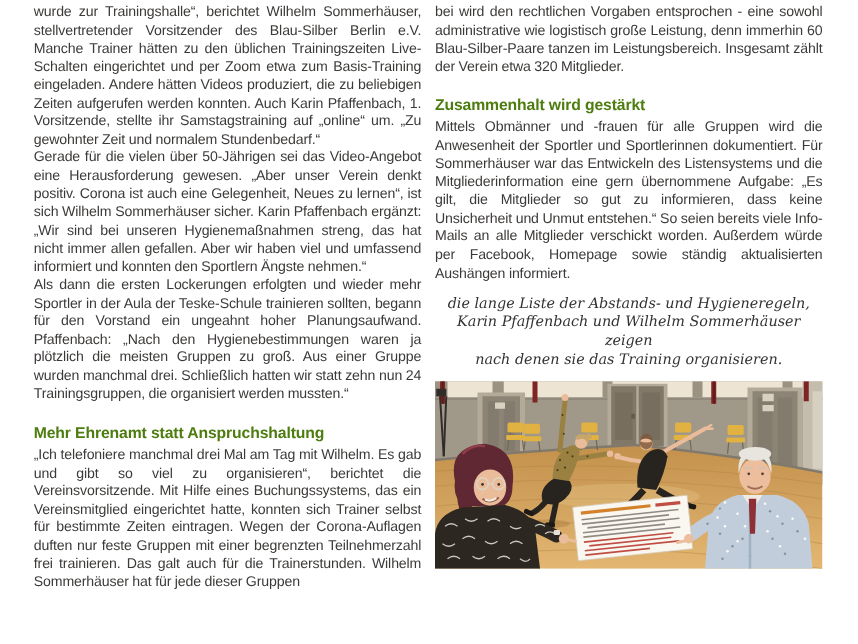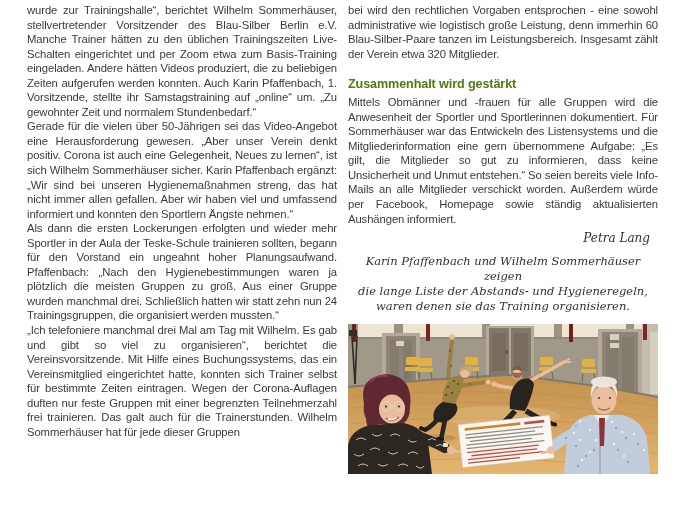--- a/index.html
+++ b/index.html
@@ -32,32 +32,32 @@
 </head>
 <body>
 
 <div class="page" style="color: rgb(60, 58, 56); background: rgb(255, 255, 255);">
   <div class="cols">
 
     <div class="col">
       <p class="body">wurde zur Trainingshalle“, berichtet Wilhelm Sommerhäuser, stellvertretender Vorsitzender des Blau-Silber Berlin e.V. Manche Trainer hätten zu den üblichen Trainingszeiten Live-Schalten eingerichtet und per Zoom etwa zum Basis-Training eingeladen. Andere hätten Videos produziert, die zu beliebigen Zeiten aufgerufen werden konnten. Auch Karin Pfaffenbach, 1. Vorsitzende, stellte ihr Samstagstraining auf „online“ um. „Zu gewohnter Zeit und normalem Stundenbedarf.“</p>
       <p class="body">Gerade für die vielen über 50-Jährigen sei das Video-Angebot eine Herausforderung gewesen. „Aber unser Verein denkt positiv. Corona ist auch eine Gelegenheit, Neues zu lernen“, ist sich Wilhelm Sommerhäuser sicher. Karin Pfaffenbach ergänzt: „Wir sind bei unseren Hygienemaßnahmen streng, das hat nicht immer allen gefallen. Aber wir haben viel und umfassend informiert und konnten den Sportlern Ängste nehmen.“</p>
       <p class="body">Als dann die ersten Lockerungen erfolgten und wieder mehr Sportler in der Aula der Teske-Schule trainieren sollten, begann für den Vorstand ein ungeahnt hoher Planungsaufwand. Pfaffenbach: „Nach den Hygienebestimmungen waren ja plötzlich die meisten Gruppen zu groß. Aus einer Gruppe wurden manchmal drei. Schließlich hatten wir statt zehn nun 24 Trainingsgruppen, die organisiert werden mussten.“</p>
+      <h2 class="subhead">Mehr Ehrenamt statt Anspruchshaltung</h2>
       <p class="body">„Ich telefoniere manchmal drei Mal am Tag mit Wilhelm. Es gab und gibt so viel zu organisieren“, berichtet die Vereinsvorsitzende. Mit Hilfe eines Buchungssystems, das ein Vereinsmitglied eingerichtet hatte, konnten sich Trainer selbst für bestimmte Zeiten eintragen. Wegen der Corona-Auflagen duften nur feste Gruppen mit einer begrenzten Teilnehmerzahl frei trainieren. Das galt auch für die Trainerstunden. Wilhelm Sommerhäuser hat für jede dieser Gruppen</p>
     </div>
 
     <div class="col">
       <p class="body">bei wird den rechtlichen Vorgaben entsprochen - eine sowohl administrative wie logistisch große Leistung, denn immerhin 60 Blau-Silber-Paare tanzen im Leistungsbereich. Insgesamt zählt der Verein etwa 320 Mitglieder.</p>
       <h2 class="subhead">Zusammenhalt wird gestärkt</h2>
       <p class="body">Mittels Obmänner und -frauen für alle Gruppen wird die Anwesenheit der Sportler und Sportlerinnen dokumentiert. Für Sommerhäuser war das Entwickeln des Listensystems und die Mitgliederinformation eine gern übernommene Aufgabe: „Es gilt, die Mitglieder so gut zu informieren, dass keine Unsicherheit und Unmut entstehen.“ So seien bereits viele Info-Mails an alle Mitglieder verschickt worden. Außerdem würde per Facebook, Homepage sowie ständig aktualisierten Aushängen informiert.</p>
-      <div class="byline">Petra Lang</div>
       <div class="caption">
+        <div>die lange Liste der Abstands- und Hygieneregeln,</div>
         <div>Karin Pfaffenbach und Wilhelm Sommerhäuser zeigen</div>
-        <div>die lange Liste der Abstands- und Hygieneregeln,</div>
-        <div>waren denen sie das Training organisieren.</div>
+        <div>nach denen sie das Training organisieren.</div>
       </div>
 
       <div class="photo">
         <svg viewBox="0 0 310 150" width="310" height="150" xmlns="http://www.w3.org/2000/svg">
           <defs>
             <linearGradient id="floorG" x1="0" y1="0" x2="0" y2="1">
               <stop offset="0" stop-color="var(--floor1,#c3914c)"></stop>
               <stop offset="1" stop-color="var(--floor2,#e4b873)"></stop>
             </linearGradient>
           </defs>

